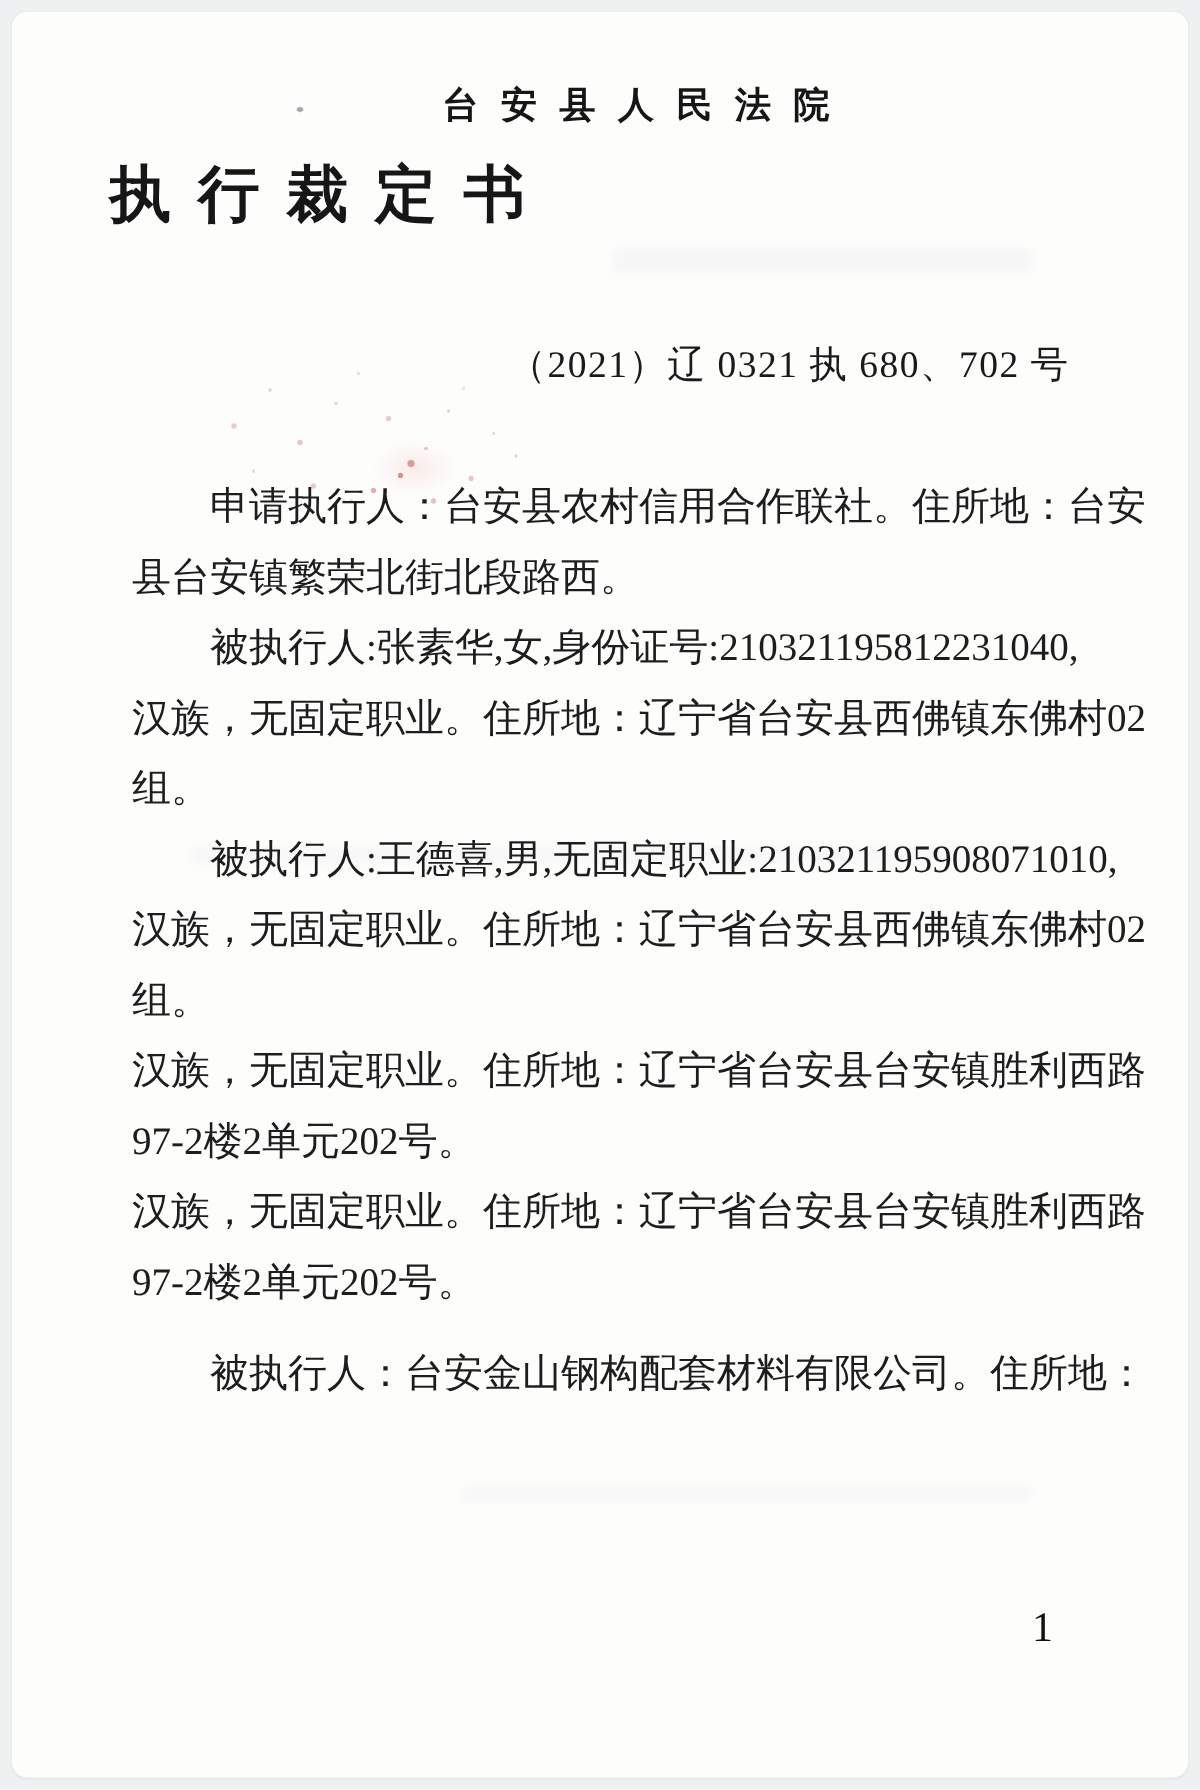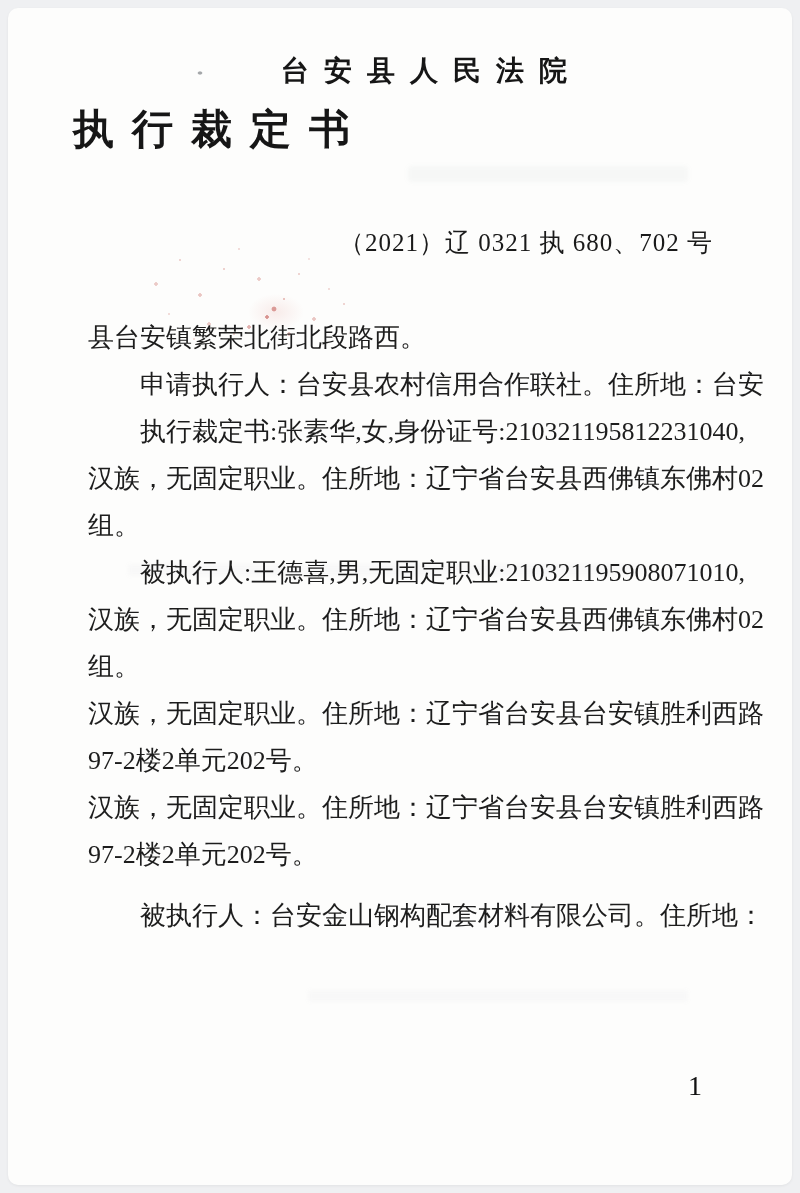--- a/index.html
+++ b/index.html
@@ -20,21 +20,21 @@
     box-shadow: 0 1px 3px rgba(0,0,0,0.06);
     color: #1d1d1d;
     overflow: hidden;
   }
   .doc-title {
     position: absolute;
     top: 44px; left: 0; width: 100%;
     box-sizing: border-box;
     padding-left: 63px;
     text-align: center;
-    font-size: 28px;
+    font-size: 24px;
     line-height: 38px;
     letter-spacing: 15px;
     font-weight: 600;
     color: #161616;
     white-space: nowrap;
   }
   .doc-subtitle {
     position: absolute;
     top: 96px; left: 0; width: 100%;
     box-sizing: border-box;
@@ -130,23 +130,23 @@
 
     <div class="case-number">（2021）辽 0321 执 680、702 号</div>
 
     <div class="stamp"></div>
     <div class="speck"></div>
     <div class="bleed b1"></div>
     <div class="bleed b2"></div>
     <div class="bleed b3"></div>
 
     <div class="doc-body" id="doc-body">
+        <div class="line indent">申请执行人：台安县农村信用合作联社。住所地：台安</div>
         <div class="line">县台安镇繁荣北街北段路西。</div>
-        <div class="line indent">申请执行人：台安县农村信用合作联社。住所地：台安</div>
-        <div class="line indent">执行裁定书:张素华,女,身份证号:210321195812231040,</div>
+        <div class="line indent">被执行人:张素华,女,身份证号:210321195812231040,</div>
         <div class="line">汉族，无固定职业。住所地：辽宁省台安县西佛镇东佛村02</div>
         <div class="line">组。</div>
         <div class="line indent">被执行人:王德喜,男,无固定职业:210321195908071010,</div>
         <div class="line">汉族，无固定职业。住所地：辽宁省台安县西佛镇东佛村02</div>
         <div class="line">组。</div>
         <div class="line">汉族，无固定职业。住所地：辽宁省台安县台安镇胜利西路</div>
         <div class="line">97-2楼2单元202号。</div>
         <div class="line">汉族，无固定职业。住所地：辽宁省台安县台安镇胜利西路</div>
         <div class="line">97-2楼2单元202号。</div>
         <div class="line indent gap">被执行人：台安金山钢构配套材料有限公司。住所地：</div>

